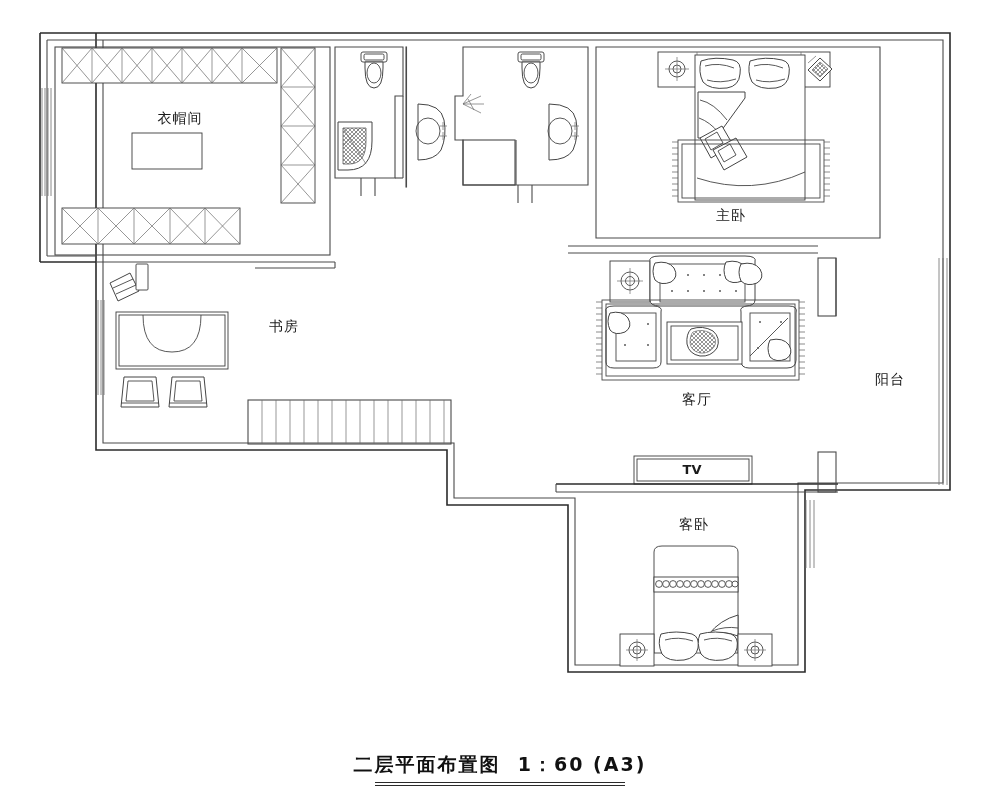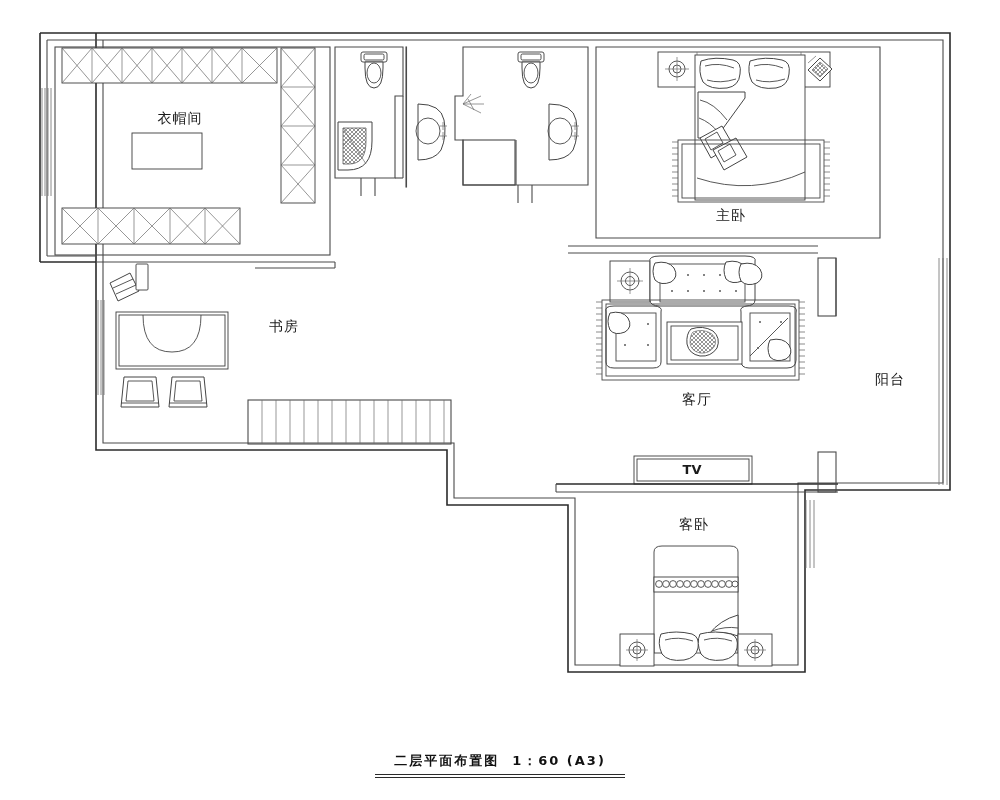--- a/index.html
+++ b/index.html
@@ -41,21 +41,21 @@
     dominant-baseline:middle;
   }
   #title-block{
     position:absolute;
     left:0;right:0;
     top:752px;
     text-align:center;
   }
   #title-block .title-text{
     font-family:"DejaVu Sans","Liberation Sans",sans-serif;
-    font-size:13px;
+    font-size:19px;
     font-weight:bold;
     letter-spacing:2px;
     color:#111;
     white-space:pre;
   }
   #title-rule{
     margin:4px auto 0;
     width:250px;
     border-top:1.4px solid #2a2a2a;
     border-bottom:1.4px solid #2a2a2a;

